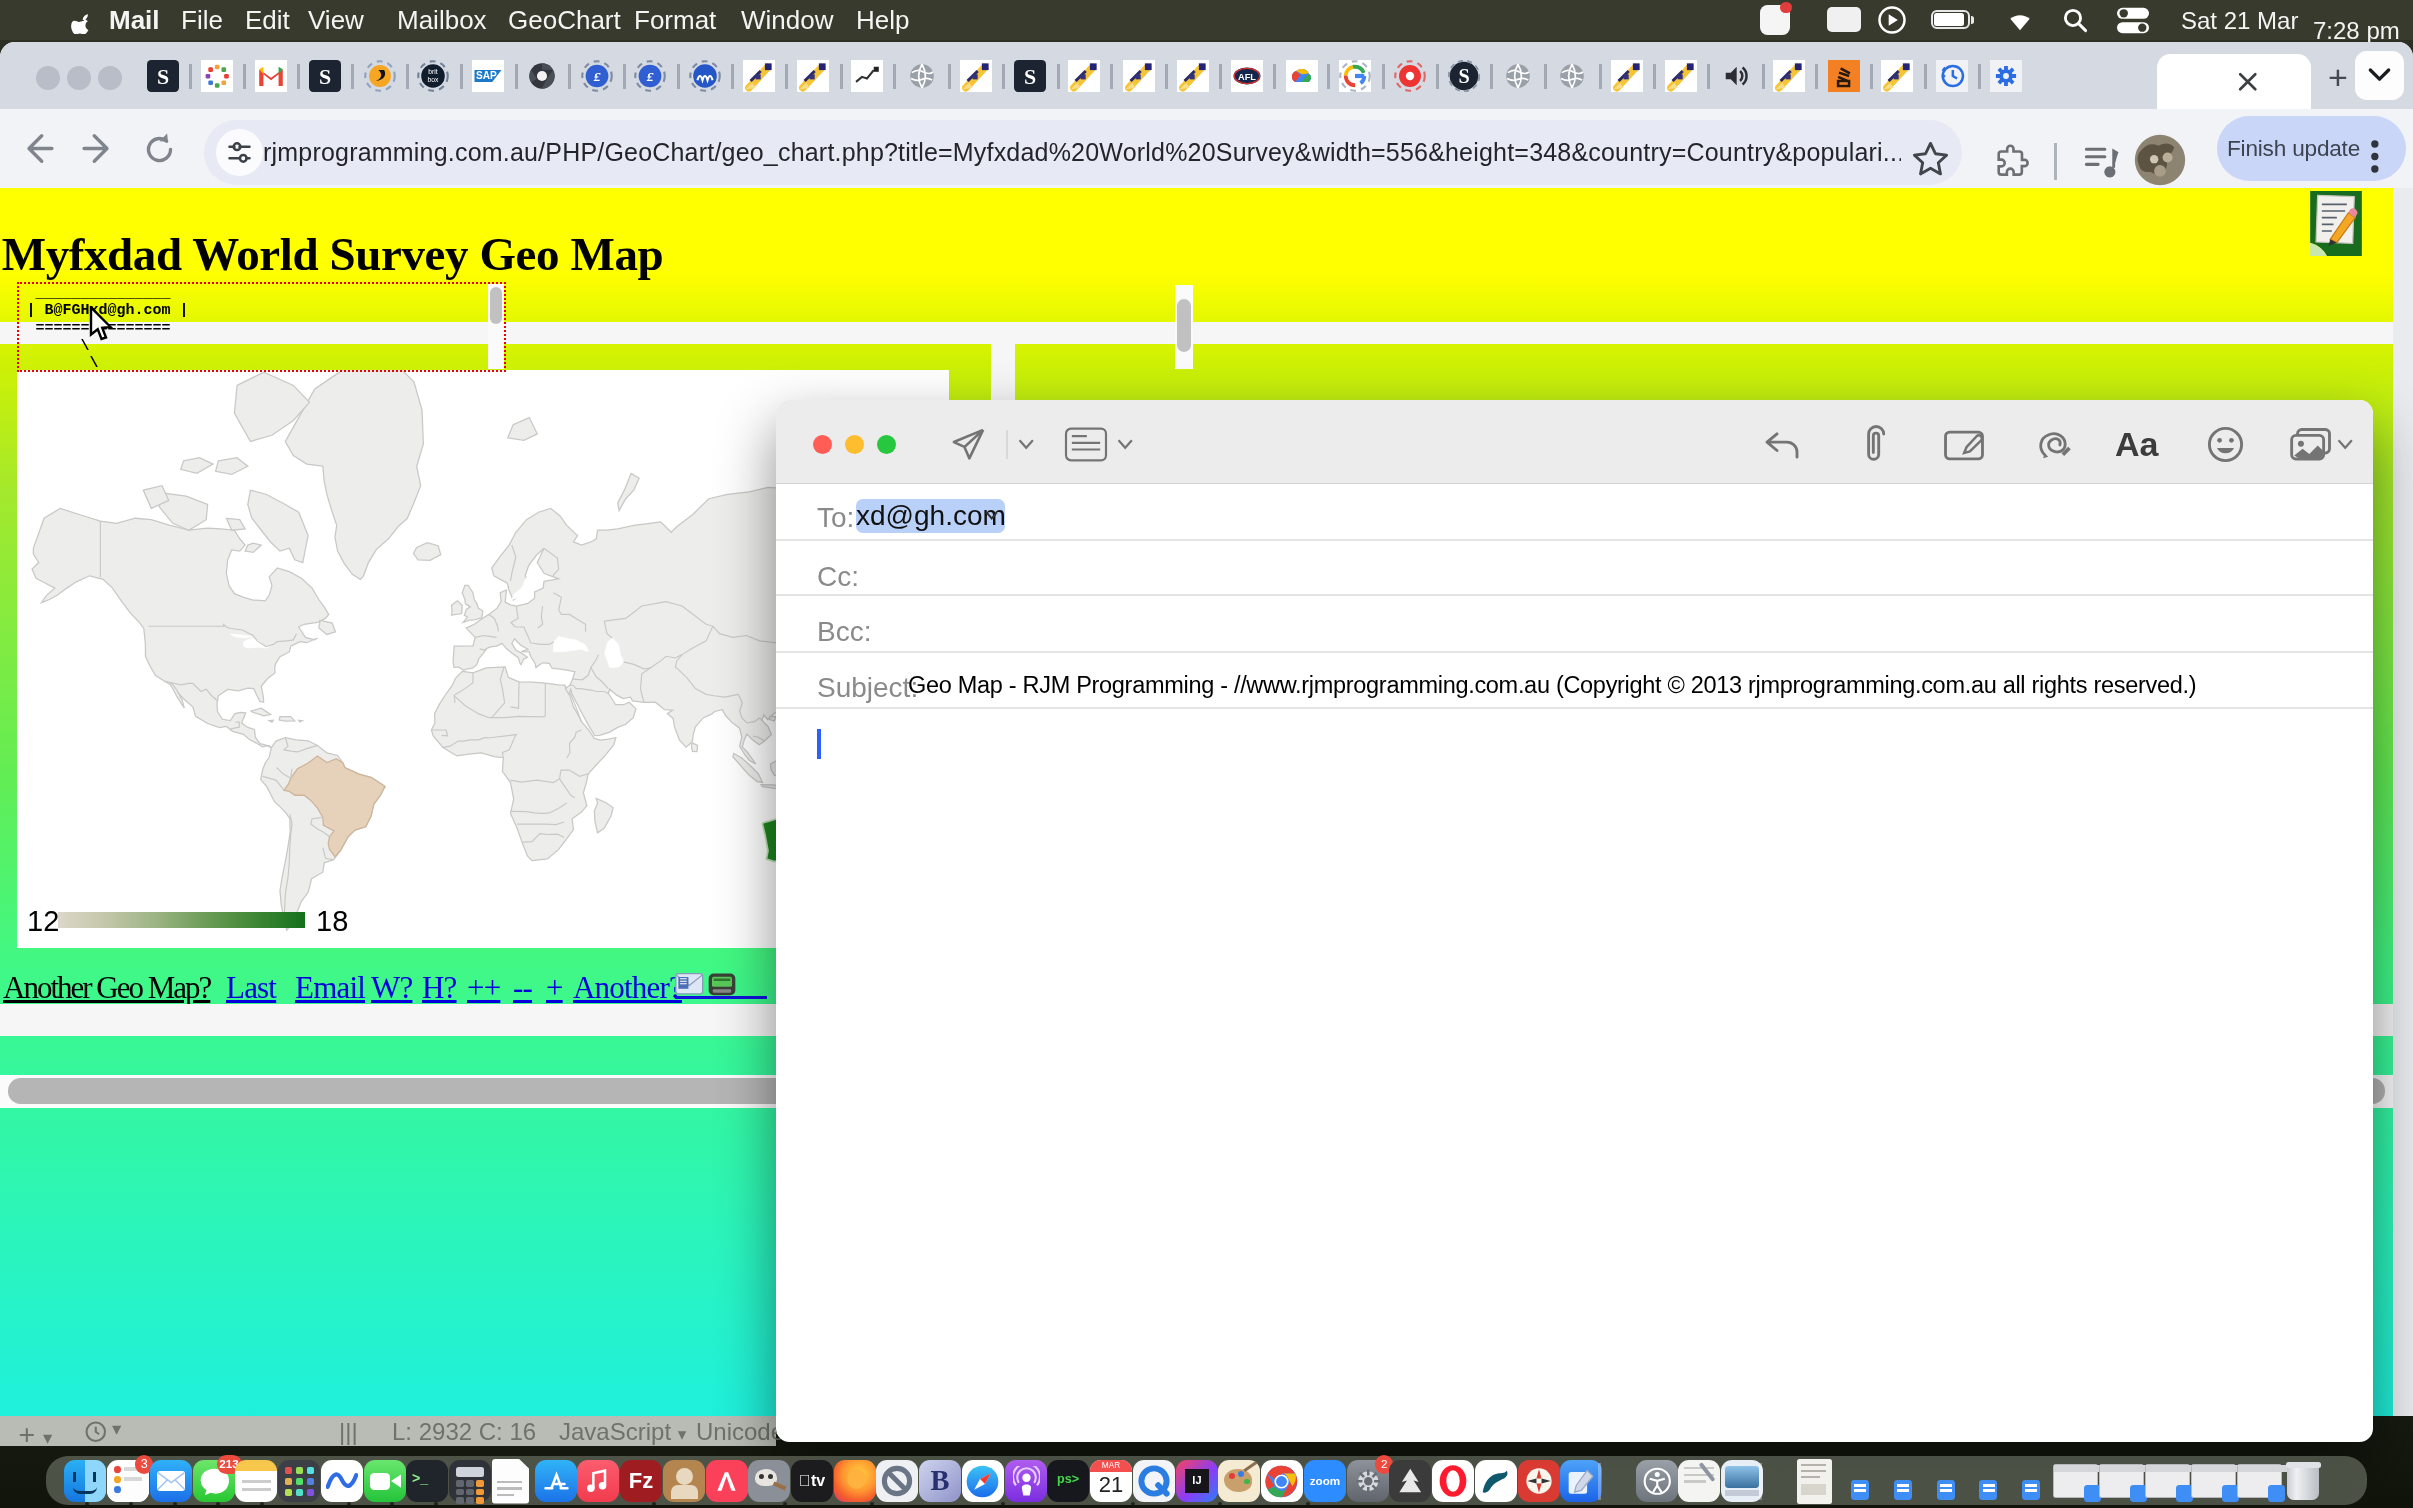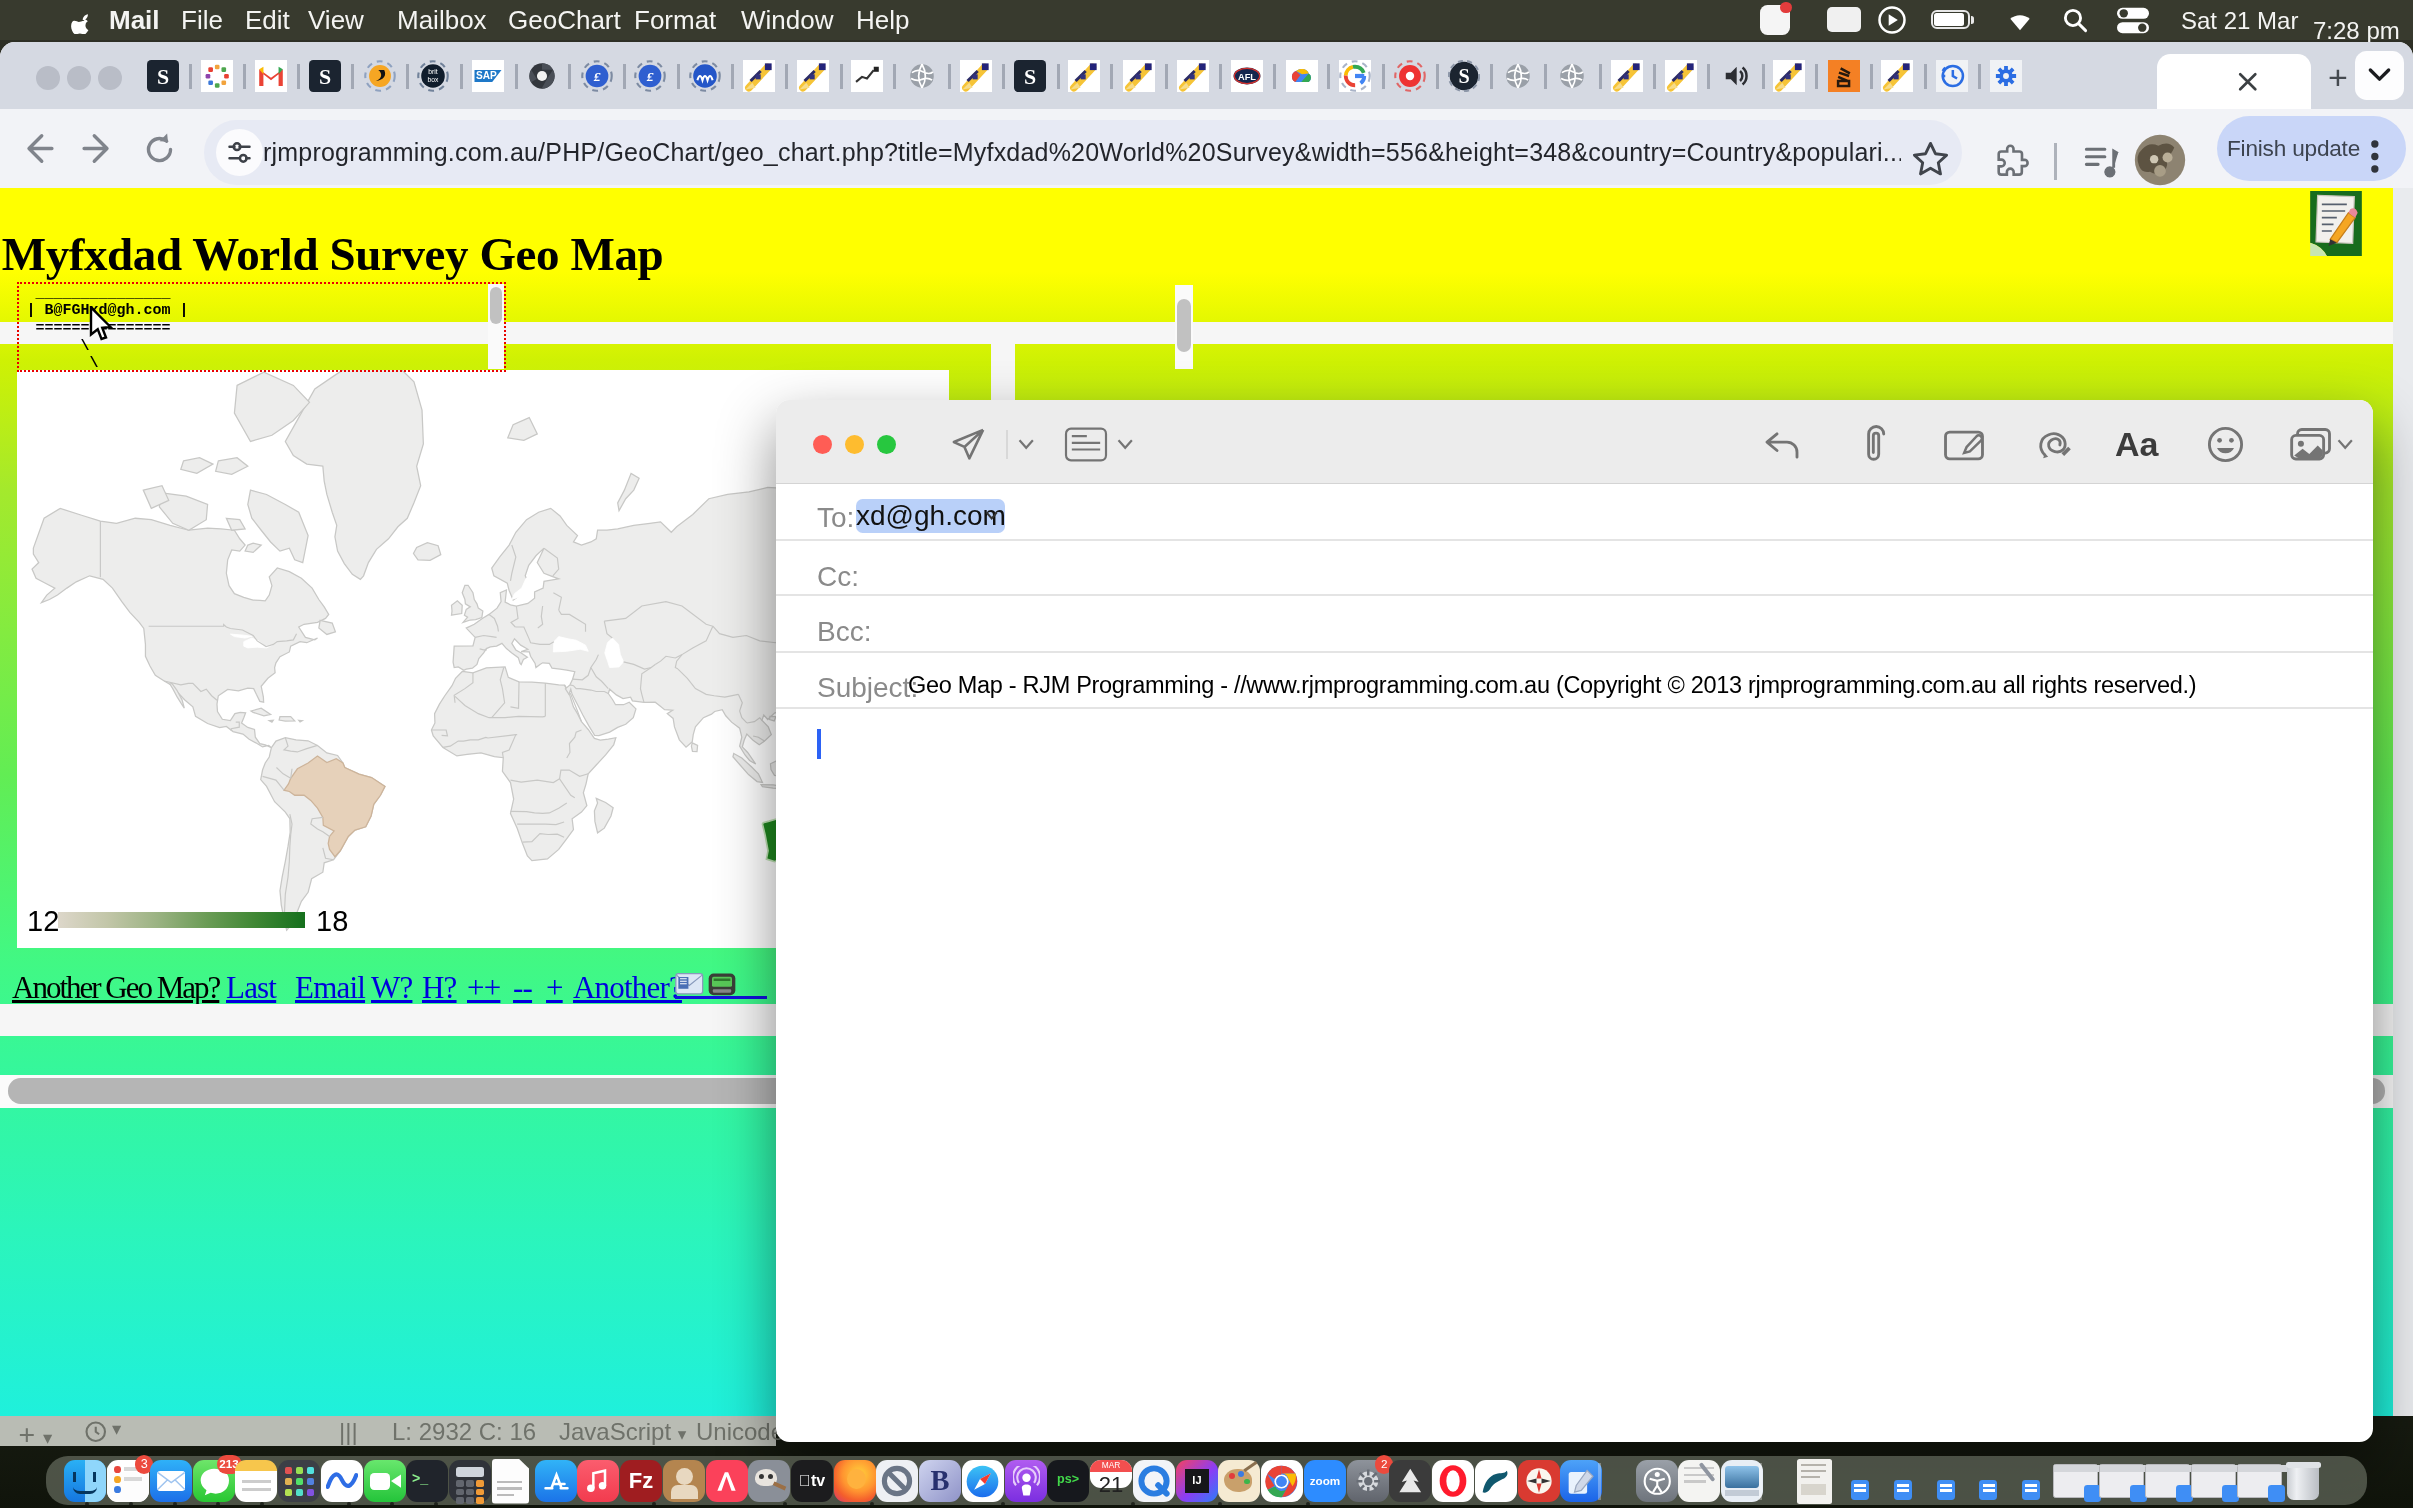--- a/index.html
+++ b/index.html
@@ -547,21 +547,21 @@
       \
        \</div>
         <div id="taScroll">
           <div id="taThumb"></div>
         </div>
         <svg style="position:absolute;left:65px;top:22px;" width="32" height="39" viewBox="0 0 20 26">
           <path d="M4 1 L4 19 L8.5 15.5 L11 22 L14 21 L11.5 14.5 L17 14 Z" fill="#fff" stroke="#000" stroke-width="1.6"></path>
         </svg>
       </div>
       <div id="linksrow">
-        <a style="color:#000;left:12px;letter-spacing:-2px;text-align:right;">Another Geo Map?</a>
+        <a style="color:#000;left:3px;letter-spacing:-2px;text-align:right;">Another Geo Map?</a>
         <a style="left:226px;">Last</a>
         <a style="left:295px;">Email</a>
         <a style="left:371px;">W?</a>
         <a style="left:422px;">H?</a>
         <a style="left:467px;">++</a>
         <a style="left:513px;">--</a>
         <a style="left:546px;">+</a>
         <a style="left:573px;">Another?</a>
         <svg style="position:absolute;left:675px;top:1.7px;" width="28.5" height="23.5" viewBox="0 0 34 28">
           <rect x="1" y="2" width="32" height="24" rx="3" fill="#dce6f5" stroke="#8899bb" stroke-width="1.5"></rect>
@@ -790,21 +790,21 @@
       </svg>
     </div>
     <div class="abs" style="left:959px;top:4.2px;width:42px;height:42px;border-radius:11px;background:linear-gradient(180deg,#b05cf0,#7b2ee0);">
       <svg style="position:absolute;left:7.5px;top:5.9px;" width="27" height="32" viewBox="0 0 32 38">
         <circle cx="16" cy="14" r="5" fill="#fff"></circle>
         <path d="M16 22 c-4 0 -6 2 -5.4 5 l1.6 8 h7.6 l1.6 -8 c0.6 -3 -1.4 -5 -5.4 -5z" fill="#fff"></path>
         <path d="M7 20 a11 11 0 1 1 18 0 M3.5 23 a16 16 0 1 1 25 0" stroke="#e6ccfa" stroke-width="2.5" fill="none"></path>
       </svg>
     </div>
     <div class="abs" style="left:1001px;top:4.2px;width:42px;height:42px;border-radius:11px;background:#16181d;color:#42d94a;font-size:12.6px;font-weight:bold;text-align:center;line-height:42px;line-height:39px;">ps&gt;</div>
-    <div class="abs" style="left:1044px;top:4.2px;width:42px;height:28px;border-radius:11px;background:#fff;">
+    <div class="abs" style="left:1044px;top:4.2px;width:42px;height:42px;border-radius:11px;background:#fff;">
       <div class="abs" style="left:0;top:0;width:42px;height:11.7px;border-radius:11px 11px 0 0;background:#f34f4f;color:#fff;font-size:8.4px;text-align:center;line-height:11.7px;">MAR</div>
       <div class="abs" style="left:0;top:11.7px;width:42px;text-align:center;font-size:22px;color:#222;">21</div>
     </div>
     <div class="abs" style="left:1087px;top:4.2px;width:42px;height:42px;border-radius:11px;background:#f2f4f8;">
       <svg style="position:absolute;left:5px;top:5px;" width="32" height="32" viewBox="0 0 38 38">
         <circle cx="19" cy="19" r="15" fill="none" stroke="#2a7de1" stroke-width="7"></circle>
         <path d="M24 24 L34 34" stroke="#2a7de1" stroke-width="7" stroke-linecap="round"></path>
       </svg>
     </div>
     <div class="abs" style="left:1130px;top:4.2px;width:42px;height:42px;border-radius:11px;background:linear-gradient(135deg,#f7425f,#8b3df5 55%,#2c7ef8);">

